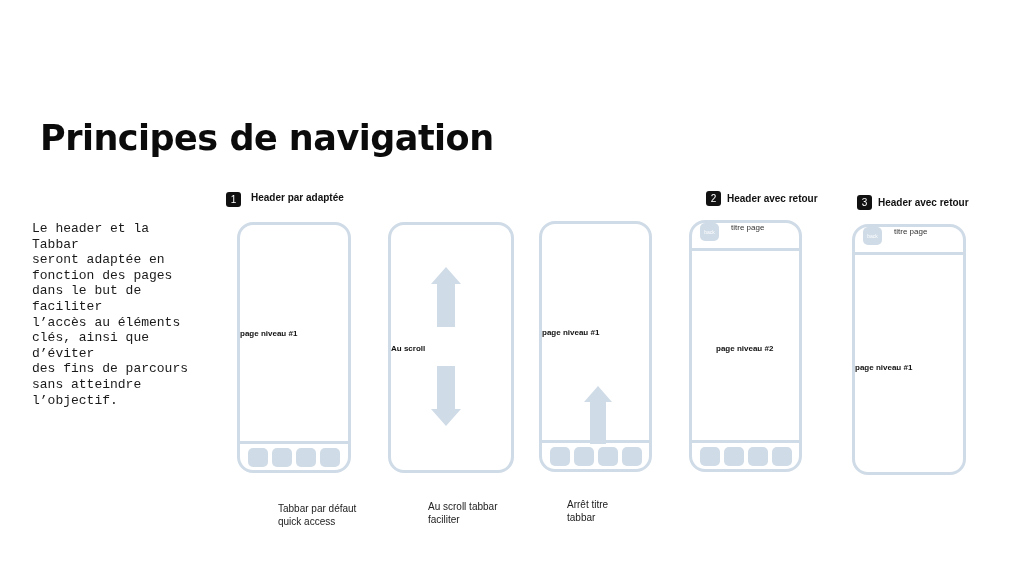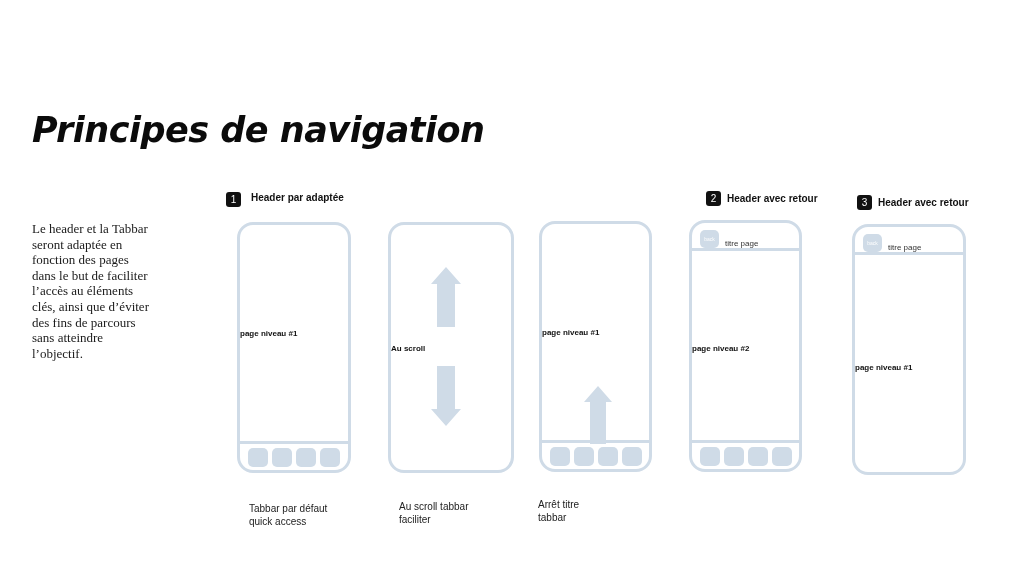--- a/index.html
+++ b/index.html
@@ -1,35 +1,35 @@
 <!DOCTYPE html>
 <html><head>
 <meta charset="utf-8">
 <style>
   html, body { margin:0; padding:0; }
   body { width:1024px; height:576px; background:#ffffff; position:relative; overflow:hidden;
          font-family:"Liberation Sans", sans-serif; color:#111; }
   .title { position:absolute; left:32px; top:110px; font-size:35px; font-weight:bold;
-           font-family:"DejaVu Sans", sans-serif; letter-spacing:-0.5px; color:#0b0b0b; margin:0;font-style:italic; }
+           font-family:"DejaVu Sans", sans-serif; letter-spacing:-0.5px; color:#0b0b0b; margin:8px; }
   .intro { position:absolute; left:32px; top:221px; width:170px; font-size:13px; line-height:15.6px;
-           color:#1a1a1a; font-family:Liberation Serif, serif; white-space:pre-line; }
+           color:#1a1a1a; font-family:Liberation Mono, monospace; white-space:pre-line; }
   .step { position:absolute; display:flex; align-items:center; gap:10px; font-size:10px; font-weight:bold; color:#111; }
   .badge { width:15px; height:15px; background:#111; color:#fff; border-radius:3px; font-size:10px;
            display:flex; align-items:center; justify-content:center; font-weight:normal; }
   .phone { position:absolute; border:3px solid #cfdbe7; border-radius:16px; box-sizing:border-box; background:#fff; overflow:hidden; }
   .phone .center-label { position:absolute; left:0; right:0; text-align:left; font-size:8px; font-weight:bold; color:#111; }
   .tabbar { position:absolute; left:0; right:0; bottom:0; height:29px; border-top:3px solid #cfdbe7; box-sizing:border-box;
             display:flex; justify-content:center; align-items:center; gap:4px; }
   .tab { width:20px; height:19px; background:#cfdbe7; border-radius:5px; }
   .header { position:absolute; left:0; right:0; top:0; height:28px; border-bottom:3px solid #cfdbe7; box-sizing:border-box;
-            display:flex; align-items:flex-end; padding-left:8px; gap:6px; }
+            display:flex; align-items:flex-start; padding-left:8px; gap:12px; }
   .back { width:19px; height:18px; background:#cfdbe7; border-radius:5px; color:#fff; font-size:5px;
           display:flex; align-items:center; justify-content:center; }
   .header-title { font-size:8px; color:#333; }
-  .caption { position:absolute; font-size:10px; line-height:13px; color:#222; white-space:pre-line; }
+  .caption { position:absolute; font-size:10px; line-height:13px; color:#222; white-space:pre-line;margin-left:29px; }
   .arrow { position:absolute; }
 </style>
 </head>
 <body>
 
 <h1 class="title">Principes de navigation</h1>
 <div class="intro">Le header et la Tabbar
 seront adaptée en
 fonction des pages
 dans le but de faciliter
@@ -83,21 +83,21 @@
     <div class="tab"></div>
     <div class="tab"></div>
   </div>
 </div>
 
 <div class="phone" style="left:689px; top:220px; width:113px; height:252px;">
   <div class="header">
     <div class="back">back</div>
     <span class="header-title">titre page</span>
   </div>
-  <div class="center-label" style="top:121px;">page niveau #2</div>
+  <div class="center-label" style="top:121px;margin-left:24px;">page niveau #2</div>
   <div class="tabbar">
     <div class="tab"></div>
     <div class="tab"></div>
     <div class="tab"></div>
     <div class="tab"></div>
   </div>
 </div>
 
 <div class="phone" style="left:852px; top:224px; width:114px; height:251px;">
   <div class="header">

